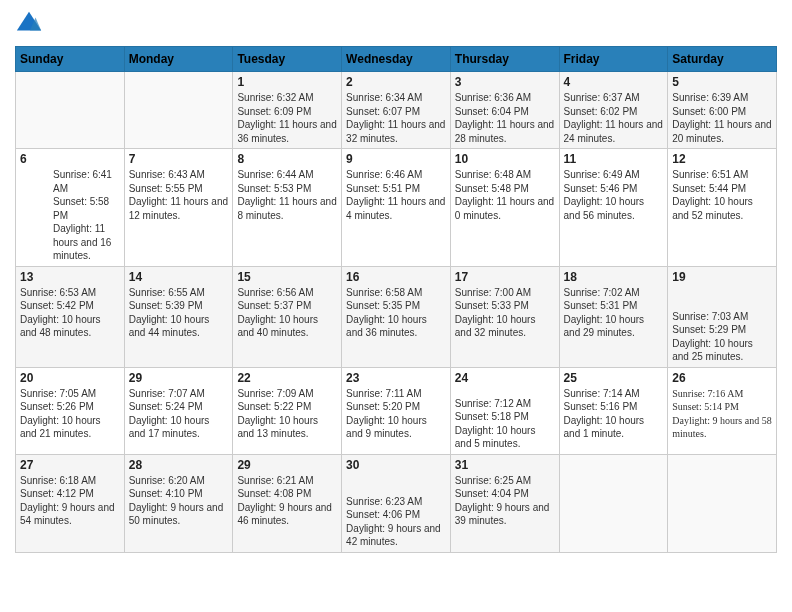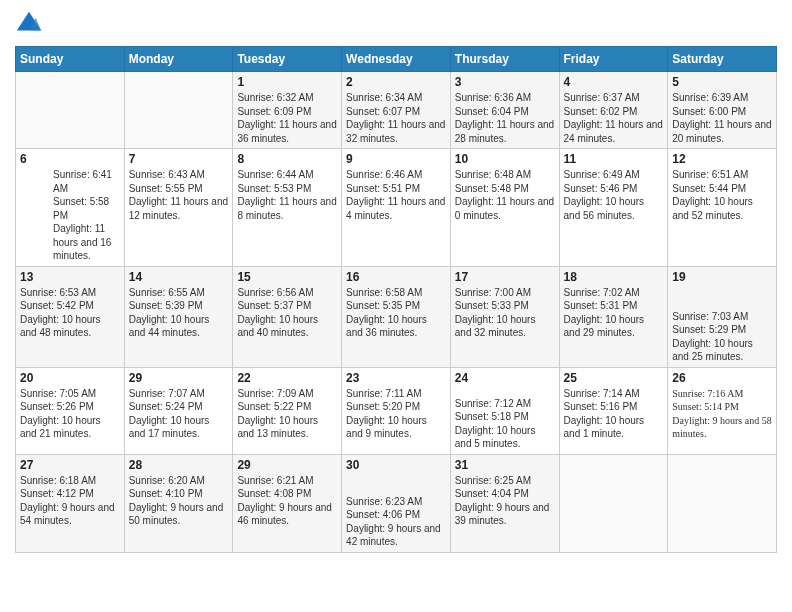--- a/index.html
+++ b/index.html
@@ -52,21 +52,21 @@
       font-size: 14px;
       color: #555;
     }
     .calendar {
       width: 100%;
       border-collapse: collapse;
       font-size: 11px;
     }
     .calendar thead th {
       background: #2980b9;
-      color: #ffffff;
+      color: #000000;
       padding: 5px 4px;
       font-size: 12px;
       font-weight: bold;
       text-align: left;
       border: 1px solid #2472a4;
     }
     .calendar tbody td {
       border: 1px solid #ccc;
       vertical-align: top;
       padding: 3px 4px;

